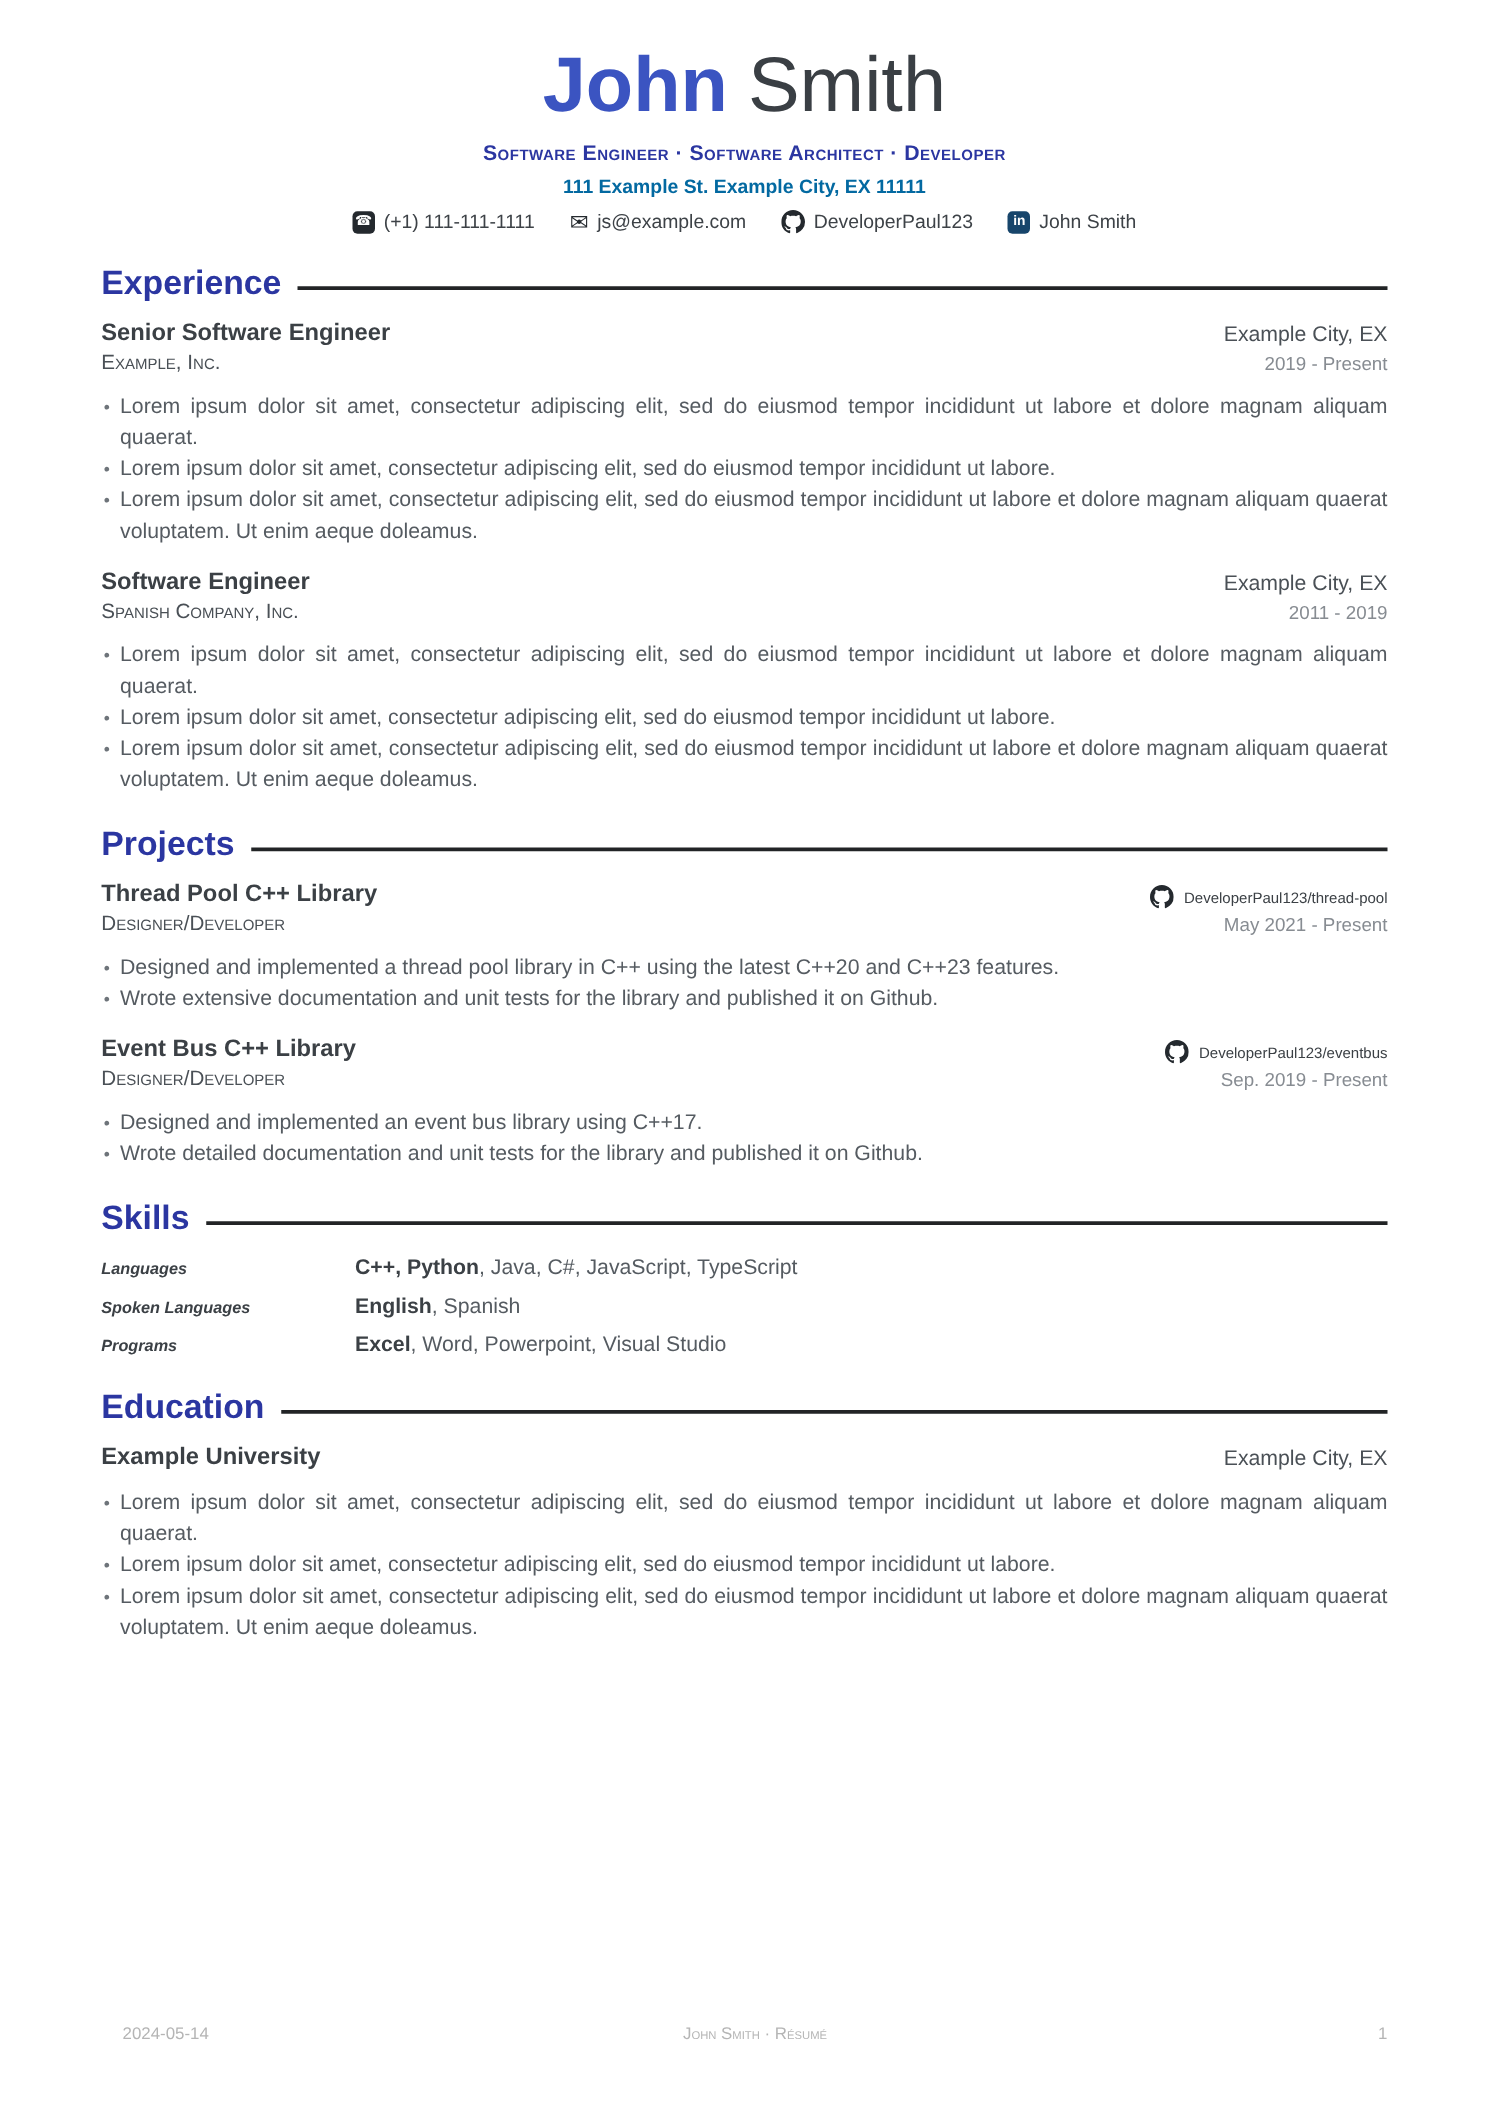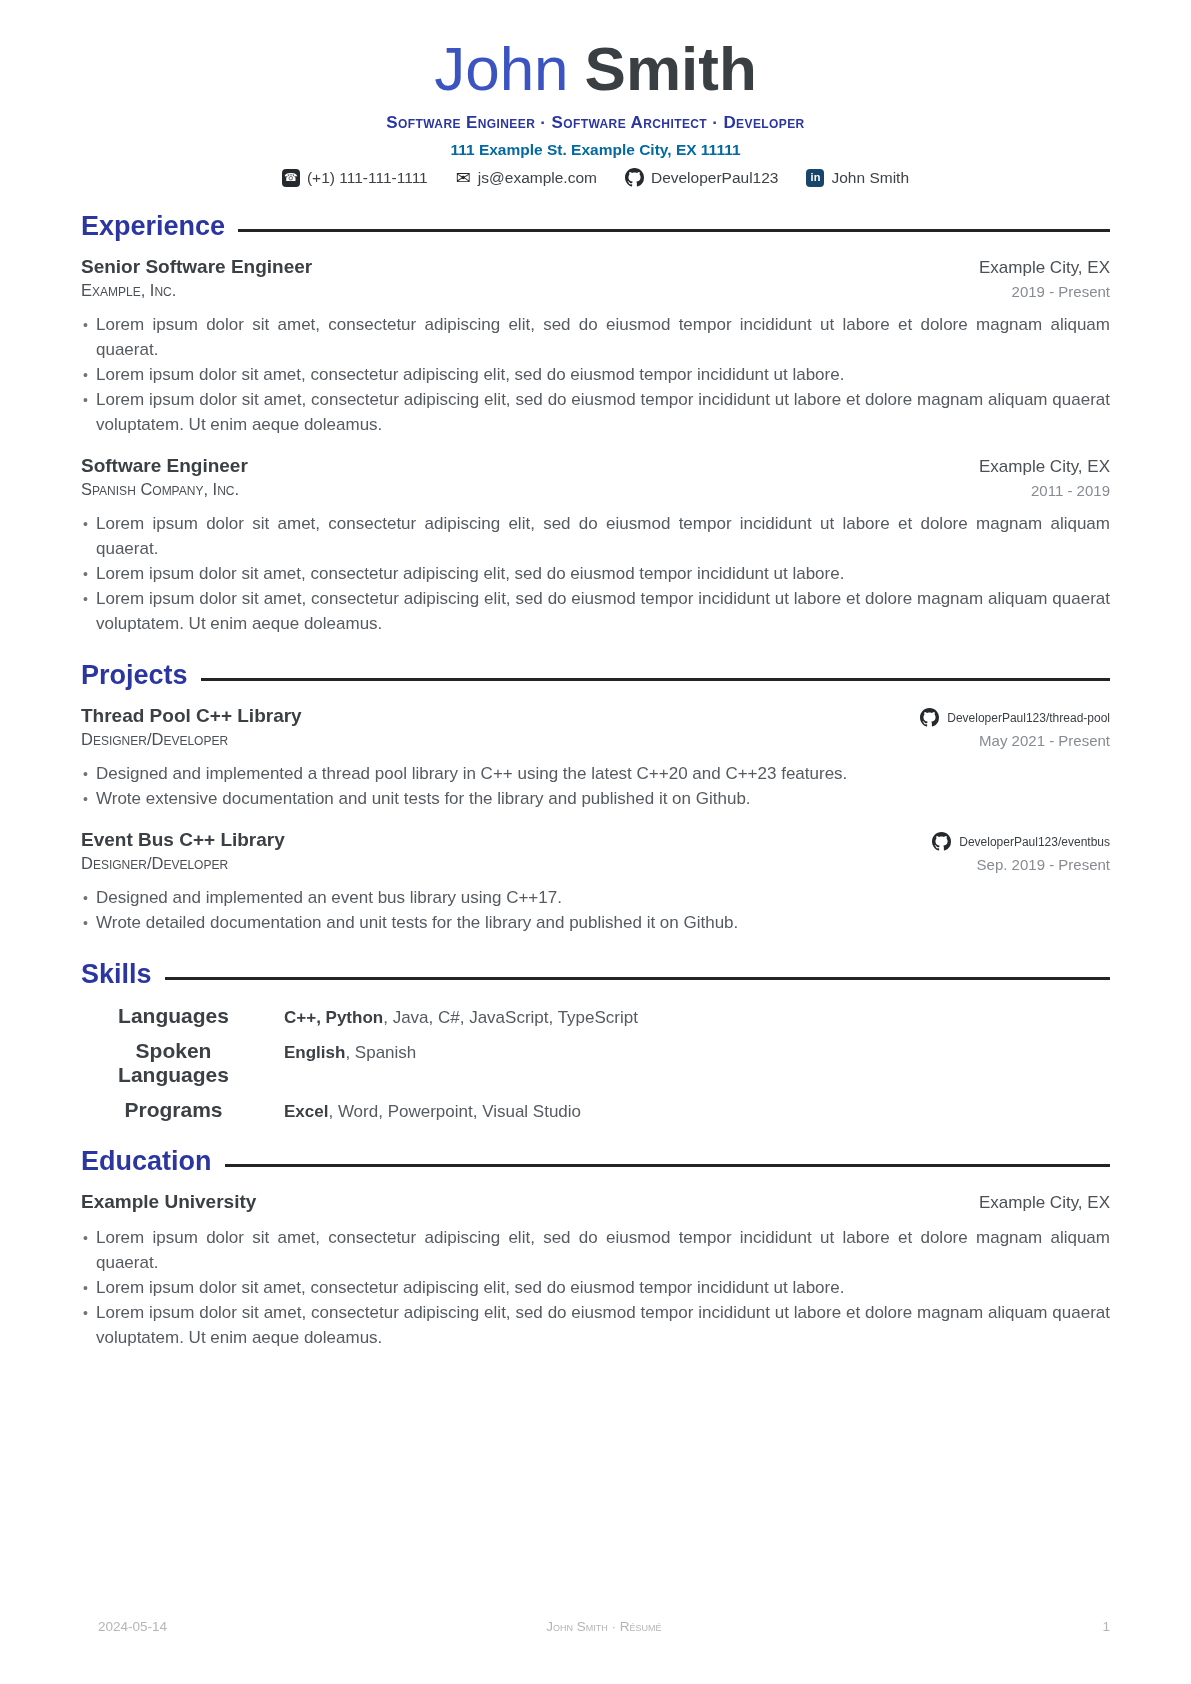--- a/index.html
+++ b/index.html
@@ -18,22 +18,22 @@
   html,body{margin:0;padding:0;background:#fff;}
   .page{
     position:relative;width:1191px;height:1684px;background:#fff;overflow:hidden;
     font-family:"Liberation Sans","DejaVu Sans",sans-serif;
   }
   .content{padding:36px 81px 0 81px;}
 
   
   .header{text-align:center;}
   .name{font-size:62px;line-height:1.05;}
-  .name .first{color:var(--name_blue);font-weight:400;}
-  .name .last{color:#3a3f44;font-weight:700;margin-left:16px;}
+  .name .first{color:var(--name_blue);font-weight:700;}
+  .name .last{color:#3a3f44;font-weight:400;margin-left:16px;}
   .tagline{margin-top:12px;font-size:17px;font-variant:small-caps;letter-spacing:.4px;
     color:var(--accent);font-weight:700;}
   .address{margin-top:8px;font-size:15.5px;font-weight:700;color:#0369a1;}
   .contact{margin-top:9px;display:flex;justify-content:center;align-items:center;gap:28px;
     font-size:15.5px;color:#3d4247;}
   .link-item{display:inline-flex;align-items:center;gap:7px;}
   .icon-tile{width:18px;height:18px;border-radius:4px;background:var(--icon_dark);color:#fff;
     display:inline-flex;align-items:center;justify-content:center;font-size:11px;line-height:1;}
   .icon-tile.li{background:var(--linkedin);font-weight:700;}
   .glyph-icon{font-size:18px;color:var(--icon_dark);line-height:1;}
@@ -55,22 +55,22 @@
   .bullets{margin:12px 0 0 0;padding:0;list-style:none;}
   .bullets li{position:relative;padding-left:15px;font-size:17px;line-height:25px;
     color:var(--body_text);text-align:justify;hyphens:auto;}
   .bullets li::before{content:"•";position:absolute;left:2px;top:1px;color:#6e747a;font-size:14px;}
 
   .repo{display:inline-flex;align-items:center;gap:8px;font-size:12px;color:var(--heading_text);margin-left:12px;}
 
   
   .skills-rows{margin-top:6px;}
   .skills-row{display:flex;margin-bottom:11px;align-items:baseline;}
-  .skill-label{width:185px;text-align:center;font-weight:700;font-size:21px;
-    color:var(--heading_text);flex-shrink:0;}
+  .skill-label{width:185px;text-align:left;font-weight:700;font-size:13px;
+    color:var(--heading_text);flex-shrink:0;font-style:italic;}
   .skill-value{margin-left:18px;font-size:17px;color:var(--body_text);}
   .skill-value b{color:var(--heading_text);}
 
   
   .footer{position:absolute;left:98px;right:81px;bottom:50px;display:flex;
     align-items:baseline;color:var(--footer_text);font-size:13.5px;}
   .footer>span{flex:1;}
   .f-left{text-align:left;}
   .f-center{text-align:center;font-variant:small-caps;}
   .f-right{text-align:right;}

